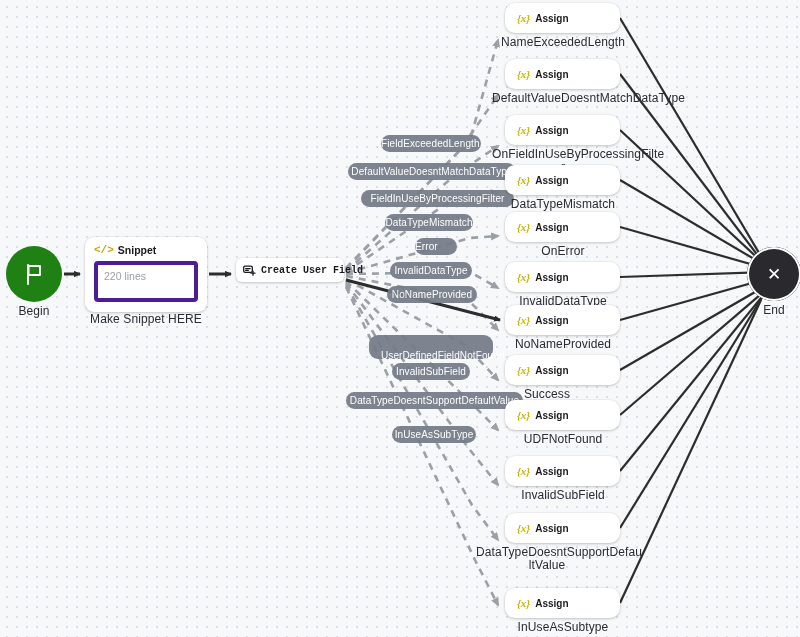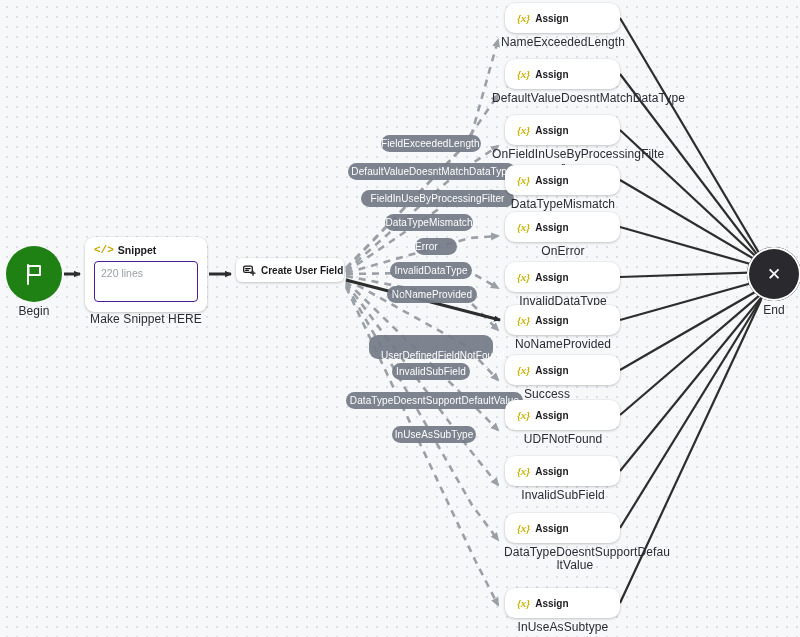--- a/index.html
+++ b/index.html
@@ -61,34 +61,35 @@
     left:85px;top:237px;width:122px;height:75px;
     padding:7px 9px;
   }
   .snippet-head{
     display:flex;align-items:center;gap:4px;
     font-size:10.5px;font-weight:bold;color:#1b1b1f;
   }
   .code-icon{color:#c8a400;font-size:11px;font-weight:bold;font-family:"Liberation Mono", monospace;}
   .snippet-body{
     margin-top:5px;height:41px;
-    border:1px solid #4c1d95;border-radius:4px;
+    border:4px solid #4c1d95;border-radius:4px;
     background:#fff;
     font-size:10.5px;color:#9aa0a6;
     padding:5px 6px;box-sizing:border-box;
   }
 
   
   #cuf-node{
     left:236px;top:258px;width:108px;height:24px;
     border-radius:6px;
     display:flex;align-items:center;gap:5px;
     padding-left:7px;
     font-size:10px;font-weight:bold;color:#1b1b1f;
     white-space:nowrap;
+    font-family:Liberation Mono, monospace;
   }
   .cuf-icon{display:inline-flex;}
 
   
   .assign{
     left:505px;width:115px;height:30px;
     display:flex;align-items:center;gap:5px;
     padding-left:12px;
     font-size:10px;color:#1b1b1f;
     border-radius:10px;
@@ -256,21 +257,21 @@
       <div class="nodelabel" style="left: 492px; top: 433px; width: 142px; white-space: pre-line;">UDFNotFound</div>
       <div class="node assign" style="top: 456px;">
         <span class="x">{x}</span>
         <span class="t">Assign</span>
       </div>
       <div class="nodelabel" style="left: 492px; top: 489px; width: 142px; white-space: pre-line;">InvalidSubField</div>
       <div class="node assign" style="top: 513px;">
         <span class="x">{x}</span>
         <span class="t">Assign</span>
       </div>
-      <div class="nodelabel" style="left: 504px; top: 546px; width: 142px; white-space: pre-line;">DataTypeDoesntSupportDefau
+      <div class="nodelabel" style="left: 476px; top: 546px; width: 142px; white-space: pre-line;">DataTypeDoesntSupportDefau
 ltValue</div>
       <div class="node assign" style="top: 588px;">
         <span class="x">{x}</span>
         <span class="t">Assign</span>
       </div>
       <div class="nodelabel" style="left: 492px; top: 621px; width: 142px; white-space: pre-line;">InUseAsSubtype</div>
     </div>
 
   <div class="circlenode" id="end-node">
     <span class="xglyph">✕</span>

